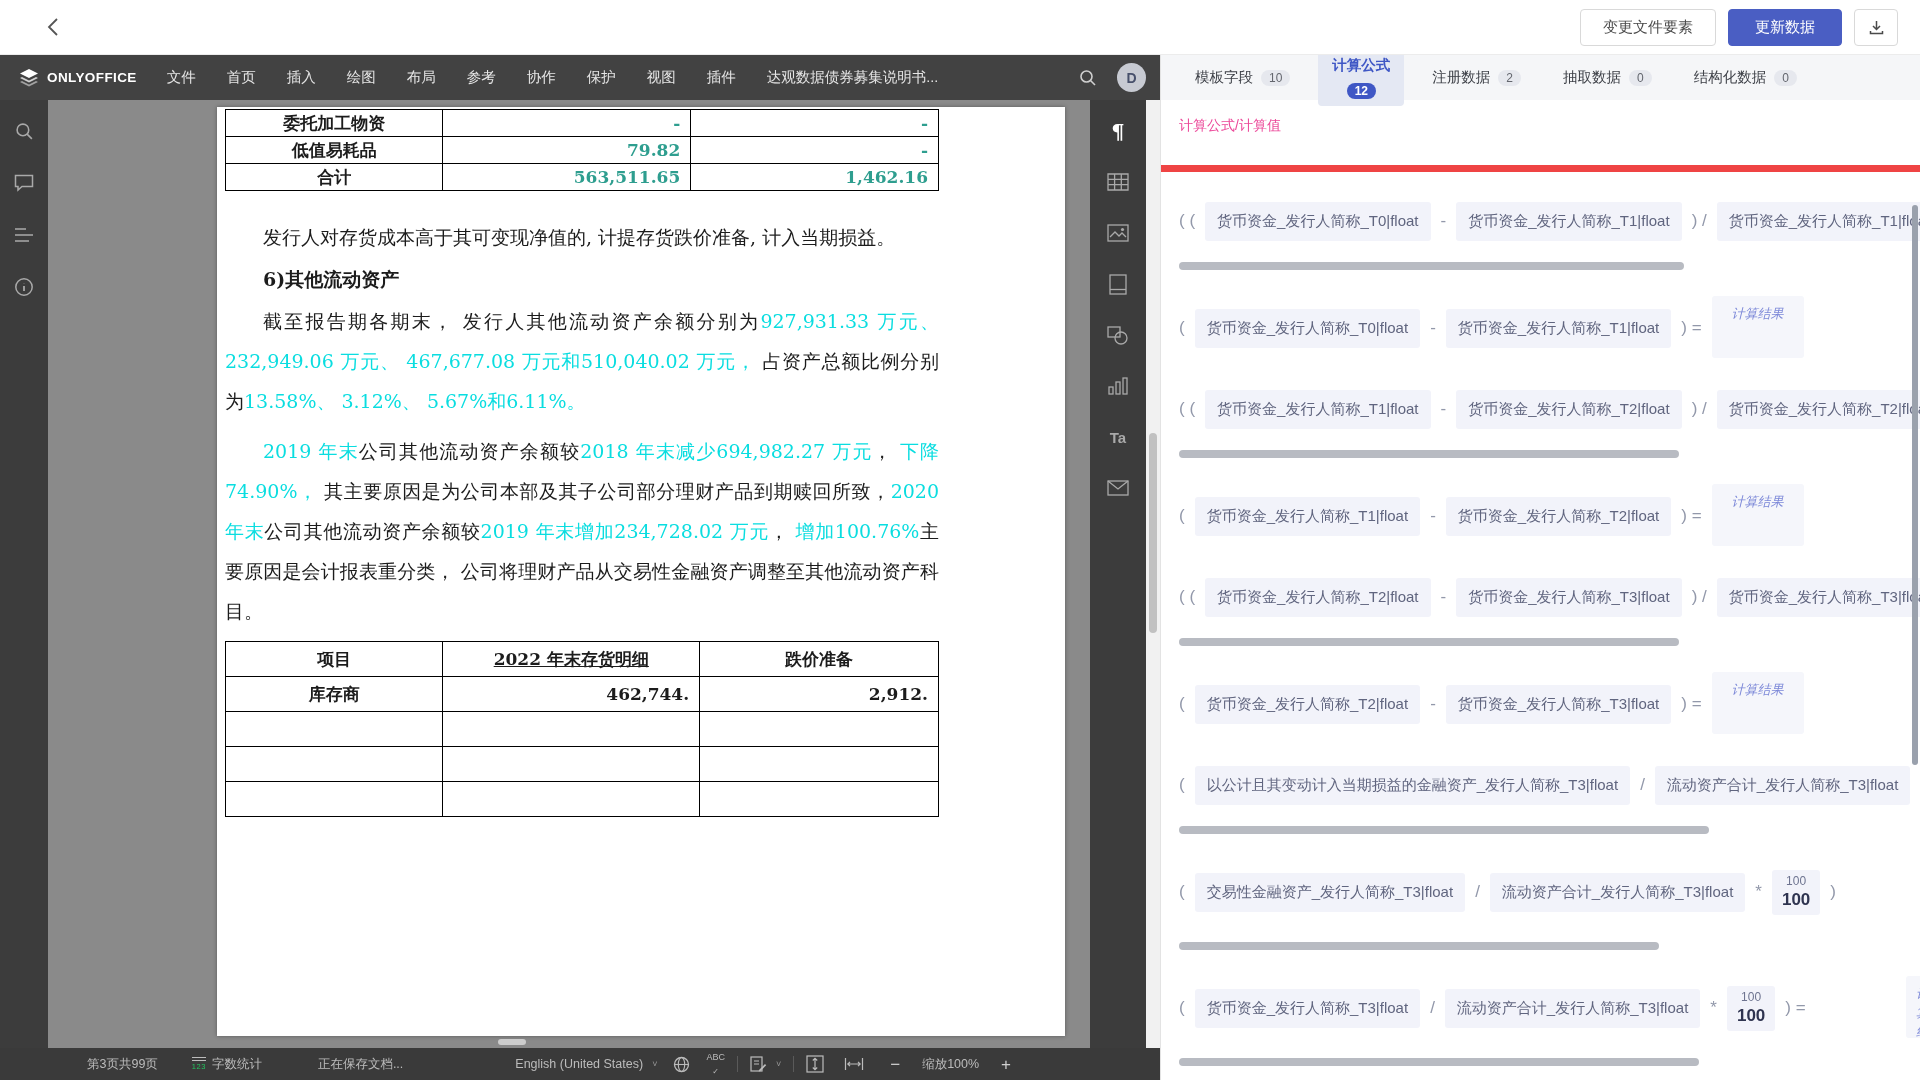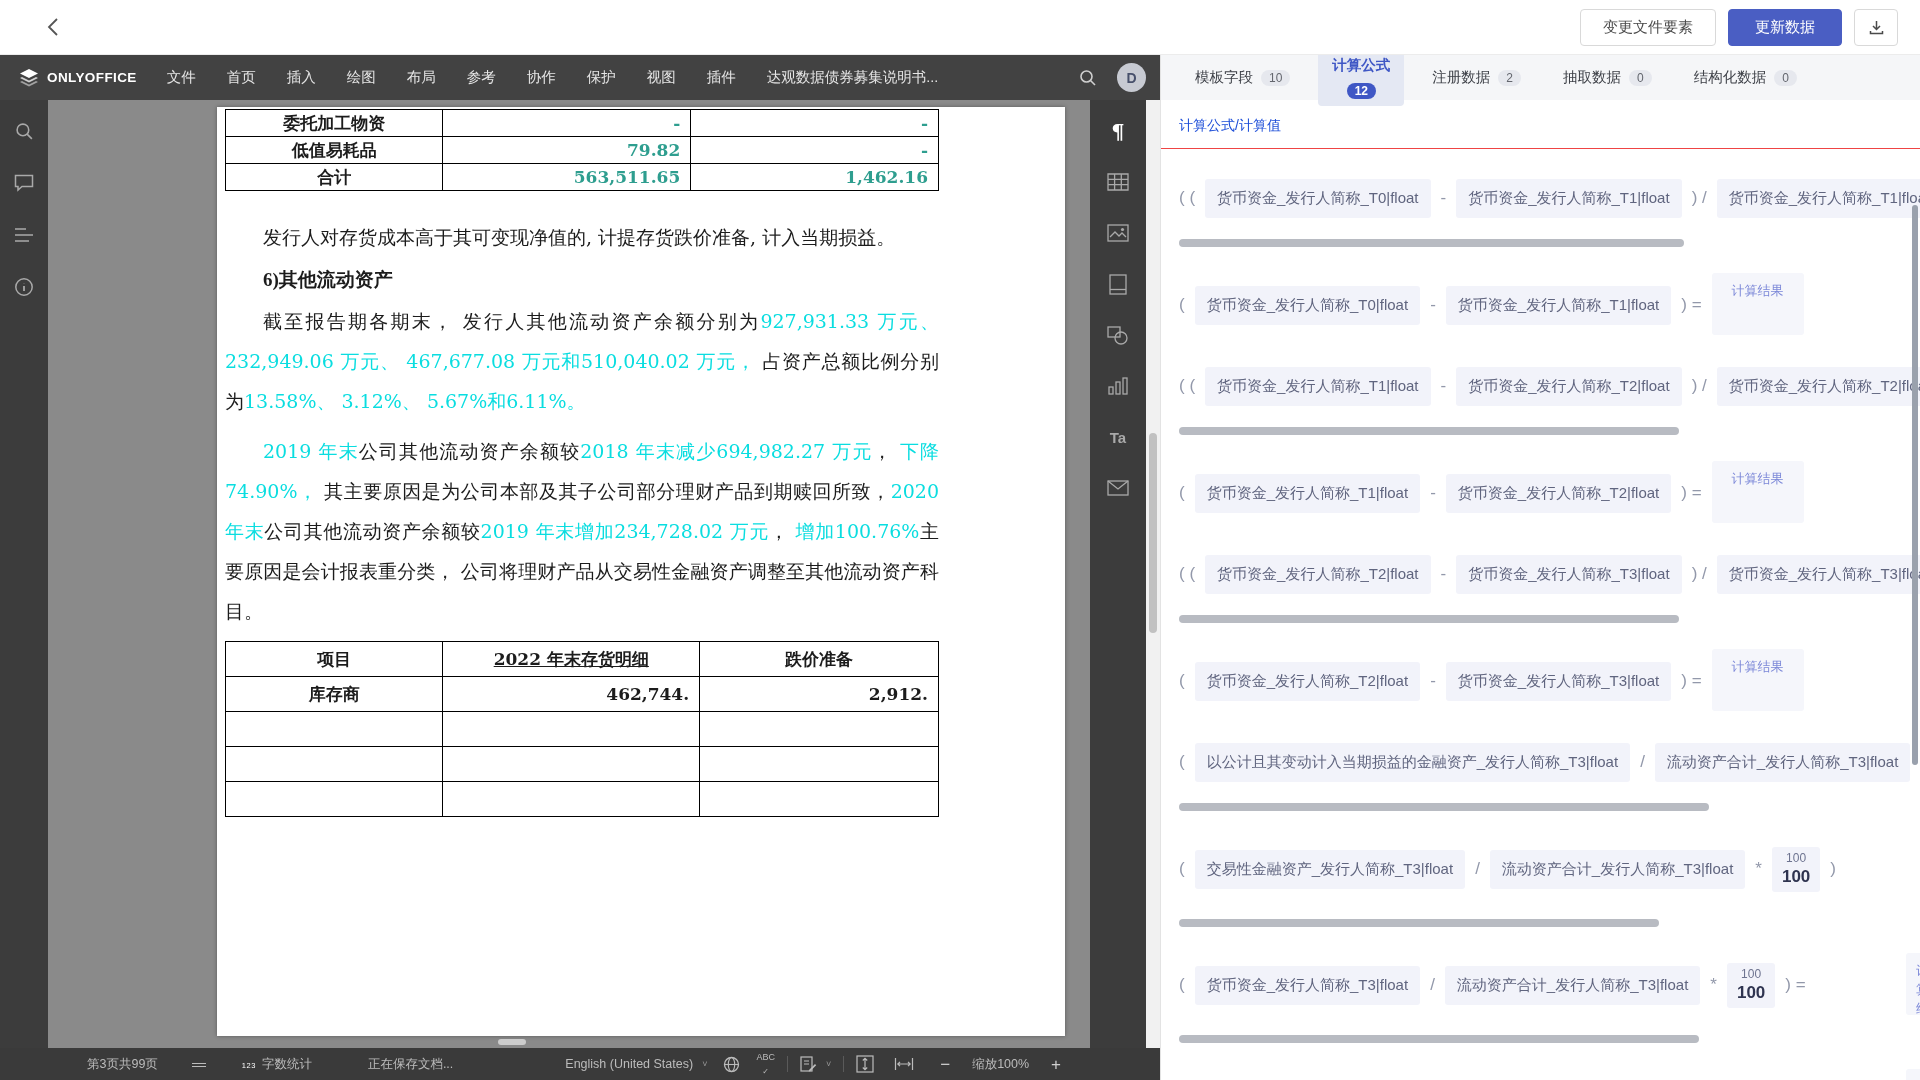--- a/index.html
+++ b/index.html
@@ -54,64 +54,64 @@
   table.dtable td, table.dtable th { border:1.6px solid #000; font-size:17px; height:27px;
     padding:1px 10px; font-weight:bold; }
   table.dtable .lbl { text-align:center; width:30.5%; }
   table.dtable .num { text-align:right; }
   .teal { color:#2e9e8f; }
   table.dtable2 td, table.dtable2 th { height:35px; }
   table.dtable2 .c2 { width:36%;text-decoration:underline; }
 
   .para { font-size:19px; line-height:40px; text-align:justify; text-indent:2em; }
   .cyan { color:#0adde0; }
-  .dheading { font-size:19px; font-weight:bold; text-indent:2em; margin-top:10px;font-family:Liberation Serif, serif; }
+  .dheading { font-size:19px; font-weight:bold; text-indent:2em; margin-top:10px; }
   .dcaption { font-size:18px; font-weight:bold; text-align:center; margin-top:16px; }
 
   
   .vscroll { width:14px; flex:0 0 14px; background:#f1f1f1; position:relative; }
   .vscroll .thumb { position:absolute; left:3px; width:8px; border-radius:4px; background:#c1c1c1; }
   .hscroll-thumb { position:absolute; bottom:3px; left:450px; width:28px; height:6px;
     border-radius:3px; background:#cdcdcd; }
 
   
   .statusbar { height:32px; flex:0 0 32px; background:#3a3a3a; display:flex; align-items:center;
     color:#bcbcbc; font-size:12.5px; padding:0 10px 0 87px; gap:0; }
   .sb-item { display:flex; align-items:center; gap:6px; white-space:nowrap; cursor:pointer; }
   .sb-sep { width:1px; height:16px; background:#5a5a5a; margin:0 12px; }
   .sb-caret { font-size:9px; color:#9a9a9a; margin-left:3px; }
   .sb-zoom { display:flex; align-items:center; gap:22px; margin-left:26px; margin-right:70px; }
   .sb-plusminus { font-size:17px; color:#cfcfcf; cursor:pointer; line-height:1; }
-  .wc-icon { display:flex; flex-direction:row; align-items:center; line-height:1; color:#ffffff;gap:36px; }
+  .wc-icon { display:flex; flex-direction:column; align-items:center; line-height:1; color:#22c55e; }
   .wc-icon .bars { width:14px; border-top:1.5px solid #bcbcbc; margin-bottom:2px; position:relative; }
   .wc-icon .bars:after { content:""; position:absolute; left:0; top:2px; width:14px; border-top:1.5px solid #bcbcbc; }
   .wc-icon .digits { font-size:7.5px; margin-top:3px; letter-spacing:.5px; }
 
   
   .panel { width:760px; background:#fff; border-left:1px solid #e3e3e3; display:flex;
     flex-direction:column; position:relative; overflow:hidden; }
   .ptabs { height:45px; flex:0 0 45px; background:#f5f6f8; display:flex; align-items:center;
     padding-left:20px; gap:14px; }
   .ptab { display:flex; align-items:center; gap:8px; padding:7px 14px; border-radius:4px;
     cursor:pointer; font-size:14.5px; color:#3c3f46; }
   .ptab.active { background:#e4e8f3; color:#3f57c5; font-weight:bold;flex-direction:column; }
   .ptab-badge { background:#e6e8ee; color:#63666e; font-size:12px; border-radius:9px;
     padding:1px 8px; font-weight:normal; }
   .ptab.active .ptab-badge { background:#3f57c5; color:#fff; font-weight:bold; }
 
-  .pheader { font-size:14px; color:#1d4ed8; padding:17px 18px 13px; border-bottom:1px solid #ef4444; }
+  .pheader { font-size:14px; color:#ec4899; padding:17px 18px 30px; border-bottom:7px solid #ef4444; }
   .prows { flex:1; padding-left:18px; overflow:hidden; }
 
   .frow { display:flex; align-items:center; gap:10px; overflow:hidden; margin-top:26px; height:46px; }
   .frow.tall { height:64px; }
   .fop { color:#9298aa; font-size:17px; white-space:nowrap; flex:0 0 auto; }
   .fchip { background:#f2f3fa; color:#60657f; font-size:15px; padding:10px 12px; border-radius:3px;
     white-space:nowrap; flex:0 0 auto; cursor:pointer; }
   .fresult { background:#f5f6fb; width:92px; height:62px; border-radius:3px; flex:0 0 auto;
-    align-self:flex-start; text-align:center; padding-top:8px; cursor:pointer; }
+    align-self:flex-start; text-align:center; padding-top:8px; cursor:pointer;font-style:italic; }
   .fresult span { color:#7c88d8; font-size:13px; }
   .fresult.sliver { width:26px; overflow:hidden; margin-left:auto; margin-right:-12px; padding-left:10px; text-align:left; }
   .fhundred { background:#f2f3fa; border-radius:3px; padding:4px 10px 5px; text-align:center;
     flex:0 0 auto; cursor:pointer; }
   .fhundred .top { display:block; font-size:12px; color:#6e7490; }
   .fhundred .bot { display:block; font-size:17px; color:#2f3450; font-weight:600; margin-top:2px; }
   .fbar { height:8px; border-radius:4px; background:#b8bbc2; margin:18px 0; cursor:pointer; }
 
   .panel-vthumb { position:absolute; right:2px; top:150px; width:6px; height:560px;
     border-radius:3px; background:#9aa1ad; }

